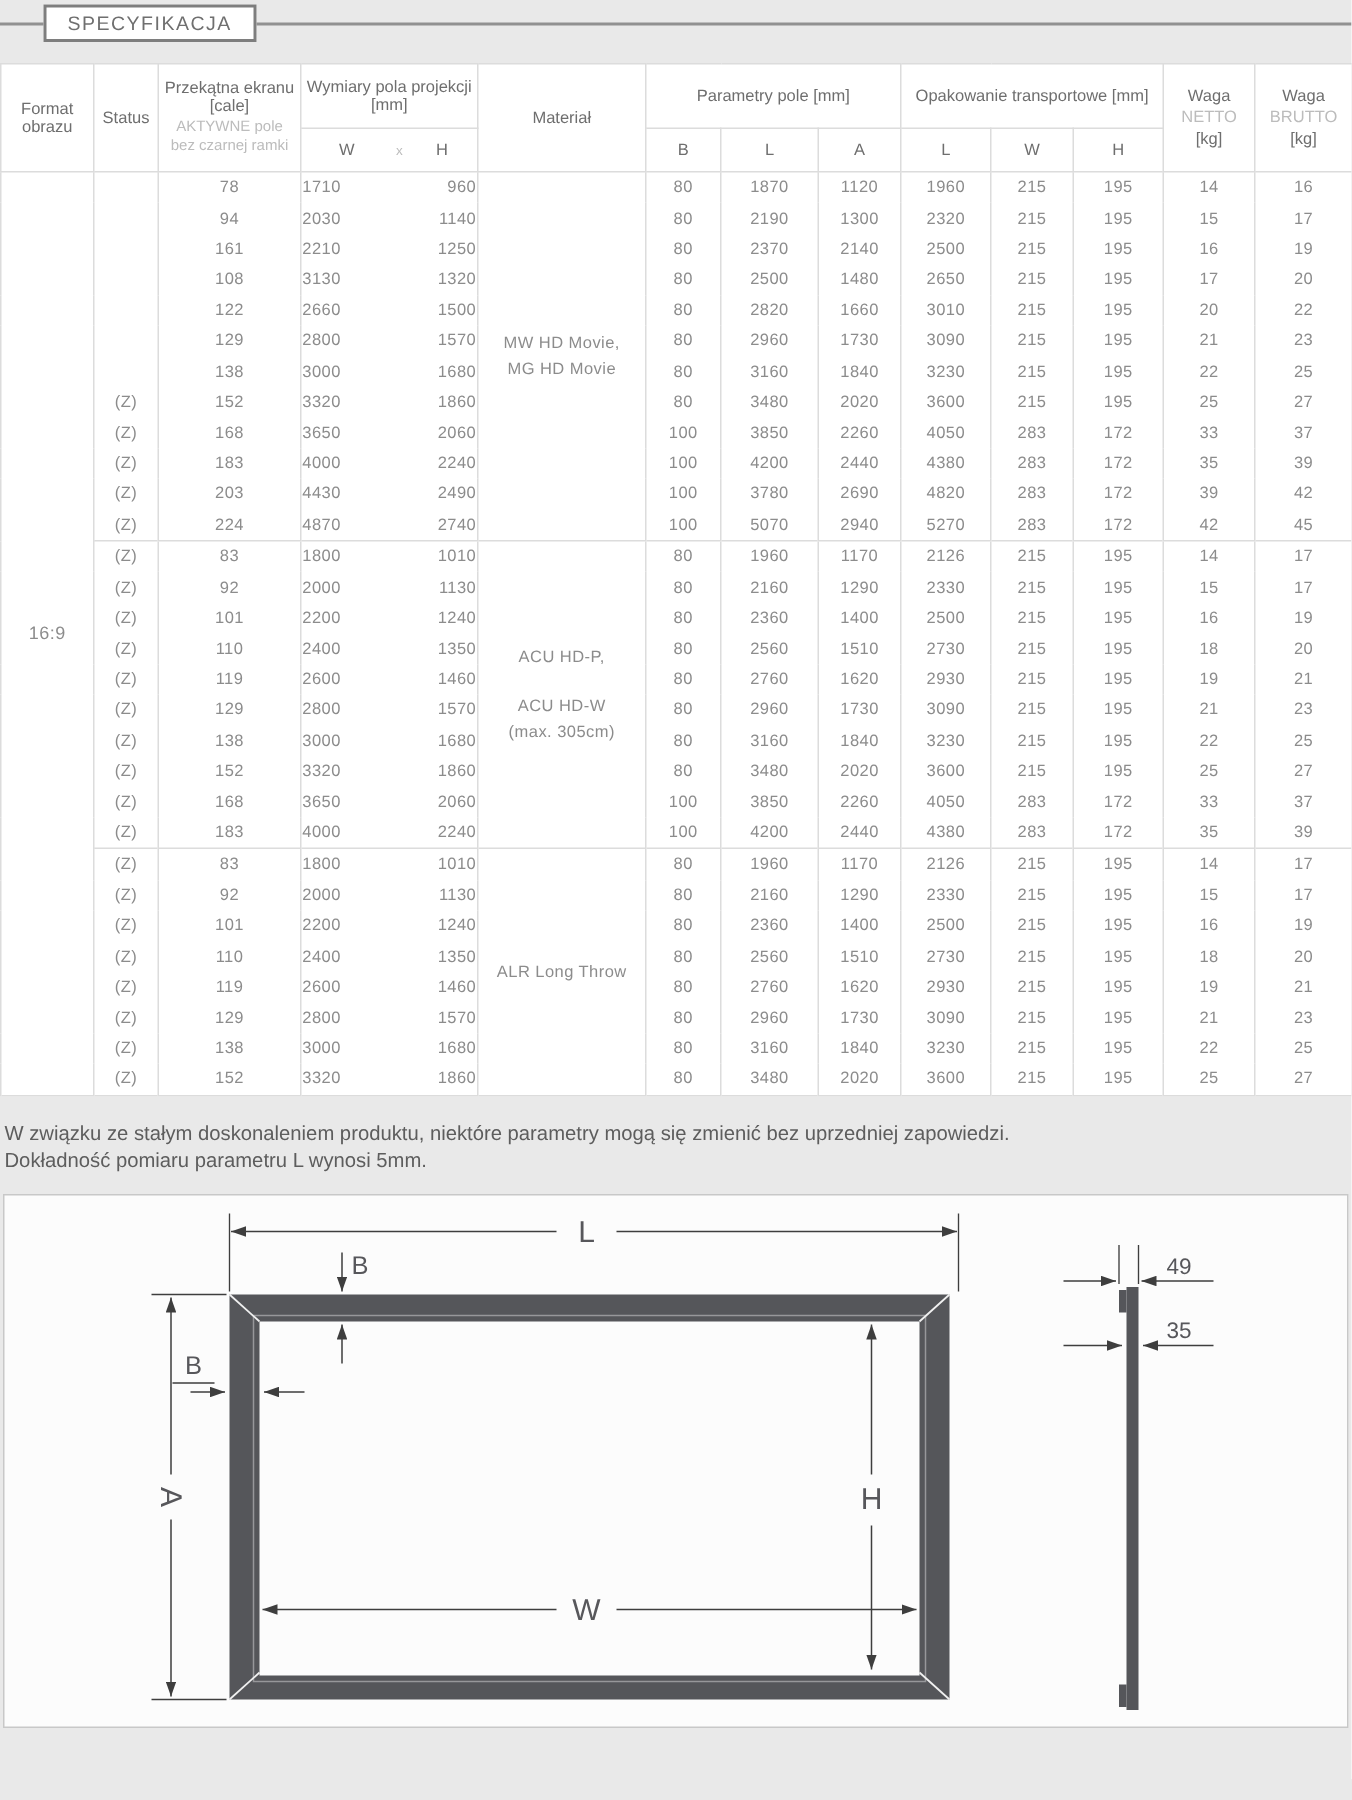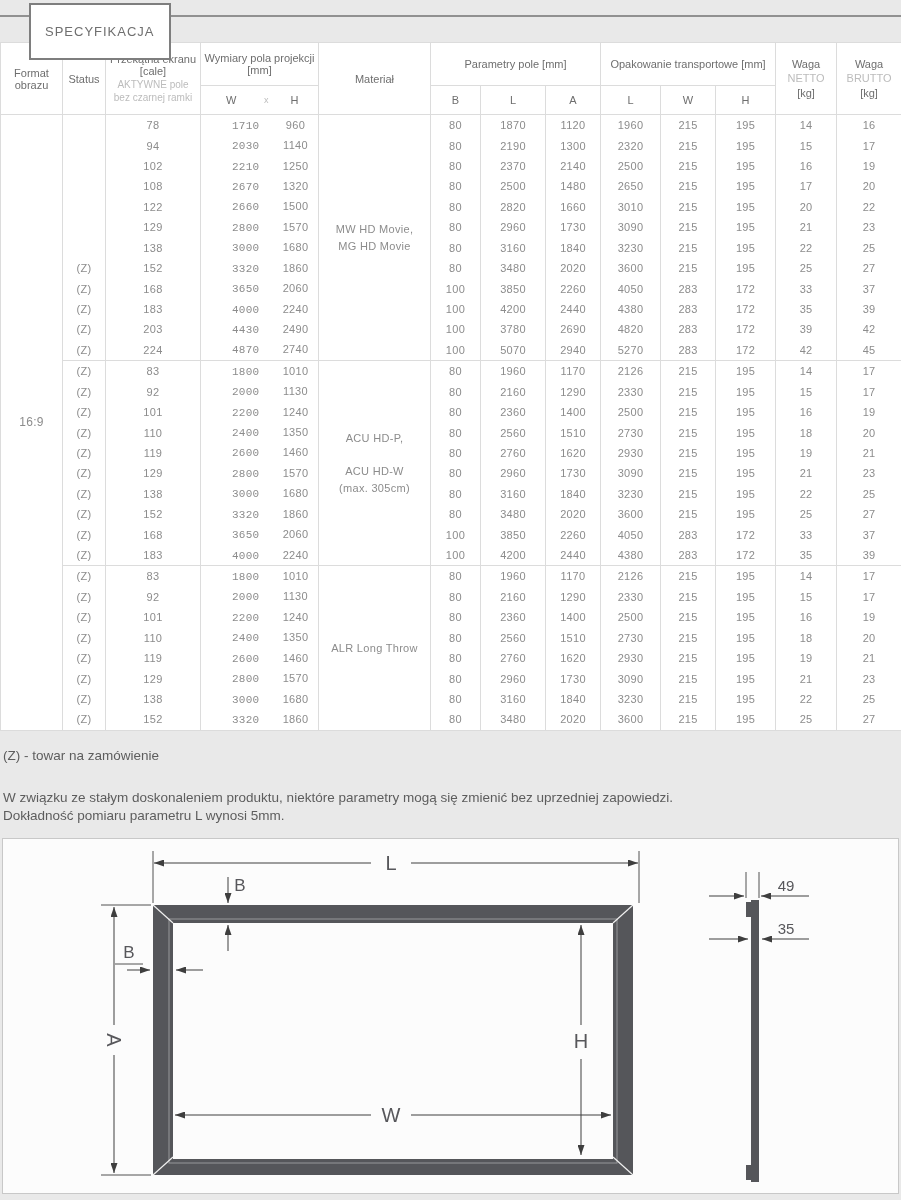--- a/index.html
+++ b/index.html
@@ -7,21 +7,21 @@
     width:901px; height:1200px; overflow:hidden;
     background:#e9e9e9;
     font-family:"Liberation Sans", sans-serif;
   }
   
   .header-strip { position:relative; height:42px; }
   .header-strip .rule { position:absolute; left:0; right:0; top:15px; border-top:2px solid #919191; }
   .spec-box {
     position:absolute; left:29px; top:3px;
     background:#ffffff; border:2px solid #7e7e7e;
-    padding:19px 14px; font-size:13px; letter-spacing:1px; color:#6f6f6f;
+    padding:3px 14px; font-size:13px; letter-spacing:1px; color:#6f6f6f;
   }
   
   table.spec { border-collapse:collapse; table-layout:fixed; width:901px; background:#ffffff; border:1px solid #dcdcdc; }
   table.spec th {
     border:1px solid #dcdcdc; background:#ffffff;
     font-weight:normal; font-size:11px; color:#6e6e6e; padding:1px 2px; text-align:center; vertical-align:middle;
   }
   thead tr.r1 th { height:40px;text-align:center; }
   thead tr.r2 th { height:26px; }
   .light { color:#bcbcbc; }
@@ -32,22 +32,22 @@
   .proj-sub .sx { width:14px; text-align:center; font-size:9px; color:#bcbcbc; }
   .proj-sub .sh { width:44px; text-align:center; }
   tbody td {
     border-left:1px solid #dcdcdc; border-right:1px solid #dcdcdc;
     height:20.43px; padding:0; font-size:11px; color:#8c8c8c;
     text-align:center; vertical-align:middle; letter-spacing:0.3px;
   }
   tbody tr.group-start td { border-top:1px solid #dcdcdc; }
   td.col-fmt { font-size:12px; }
   td.col-mat { white-space:pre-line; line-height:1.5; }
-  td.col-proj .pw { display:inline-block; width:58px; text-align:right;font-family:Liberation Mono, monospace; }
-  td.col-proj .ph { display:inline-block; width:44px; margin-left:14px; text-align:center; }
+  td.col-proj .pw { display:inline-block; width:58px; text-align:left; }
+  td.col-proj .ph { display:inline-block; width:44px; margin-left:14px; text-align:right; }
   
   .notes { margin:16px 0 0 3px; font-size:13.5px; color:#5d5d5d; line-height:1.35; }
   .notes .first { margin-bottom:24px; }
   .notes .title { margin-bottom:2px; }
   
   .diagram-box { margin:13px 2px 0 2px; height:354px; border:1px solid #c8c8c8; background:#fcfcfc; }
   .diagram-box svg { display:block; }
   .dim { stroke:#3e3e3e; stroke-width:1; fill:none; }
   .ext { stroke:#3e3e3e; stroke-width:0.9; fill:none; }
   .frame { fill:#55565a; stroke:none; }
@@ -147,35 +147,35 @@
         <td class="col-num">2190</td>
         <td class="col-num">1300</td>
         <td class="col-num">2320</td>
         <td class="col-num">215</td>
         <td class="col-num">195</td>
         <td class="col-num">15</td>
         <td class="col-num">17</td>
       </tr>
       <tr>
         <td class="col-status"></td>
-        <td class="col-diag">102</td>
+        <td class="col-diag">161</td>
         <td class="col-proj"><span class="pw">2210</span><span class="ph">1250</span></td>
         <td class="col-num">80</td>
         <td class="col-num">2370</td>
         <td class="col-num">2140</td>
         <td class="col-num">2500</td>
         <td class="col-num">215</td>
         <td class="col-num">195</td>
         <td class="col-num">16</td>
         <td class="col-num">19</td>
       </tr>
       <tr>
         <td class="col-status"></td>
         <td class="col-diag">108</td>
-        <td class="col-proj"><span class="pw">2670</span><span class="ph">1320</span></td>
+        <td class="col-proj"><span class="pw">3130</span><span class="ph">1320</span></td>
         <td class="col-num">80</td>
         <td class="col-num">2500</td>
         <td class="col-num">1480</td>
         <td class="col-num">2650</td>
         <td class="col-num">215</td>
         <td class="col-num">195</td>
         <td class="col-num">17</td>
         <td class="col-num">20</td>
       </tr>
       <tr>
@@ -518,21 +518,20 @@
         <td class="col-num">3600</td>
         <td class="col-num">215</td>
         <td class="col-num">195</td>
         <td class="col-num">25</td>
         <td class="col-num">27</td>
       </tr>
     </tbody>
 </table>
 
 <div class="notes">
-  <div class="first">(Z) - towar na zamówienie</div>
   <div>W związku ze stałym doskonaleniem produktu, niektóre parametry mogą się zmienić bez uprzedniej zapowiedzi.</div>
   <div>Dokładność pomiaru parametru L wynosi 5mm.</div>
 </div>
 
 <div class="diagram-box">
   <svg width="895" height="352" viewBox="0 0 895 352">
     <defs>
       <marker id="arw" viewBox="0 0 10 7" refX="10" refY="3.5" markerWidth="10" markerHeight="7" orient="auto" markerUnits="userSpaceOnUse">
         <path d="M0,0 L10,3.5 L0,7 Z" fill="#3e3e3e"></path>
       </marker>

